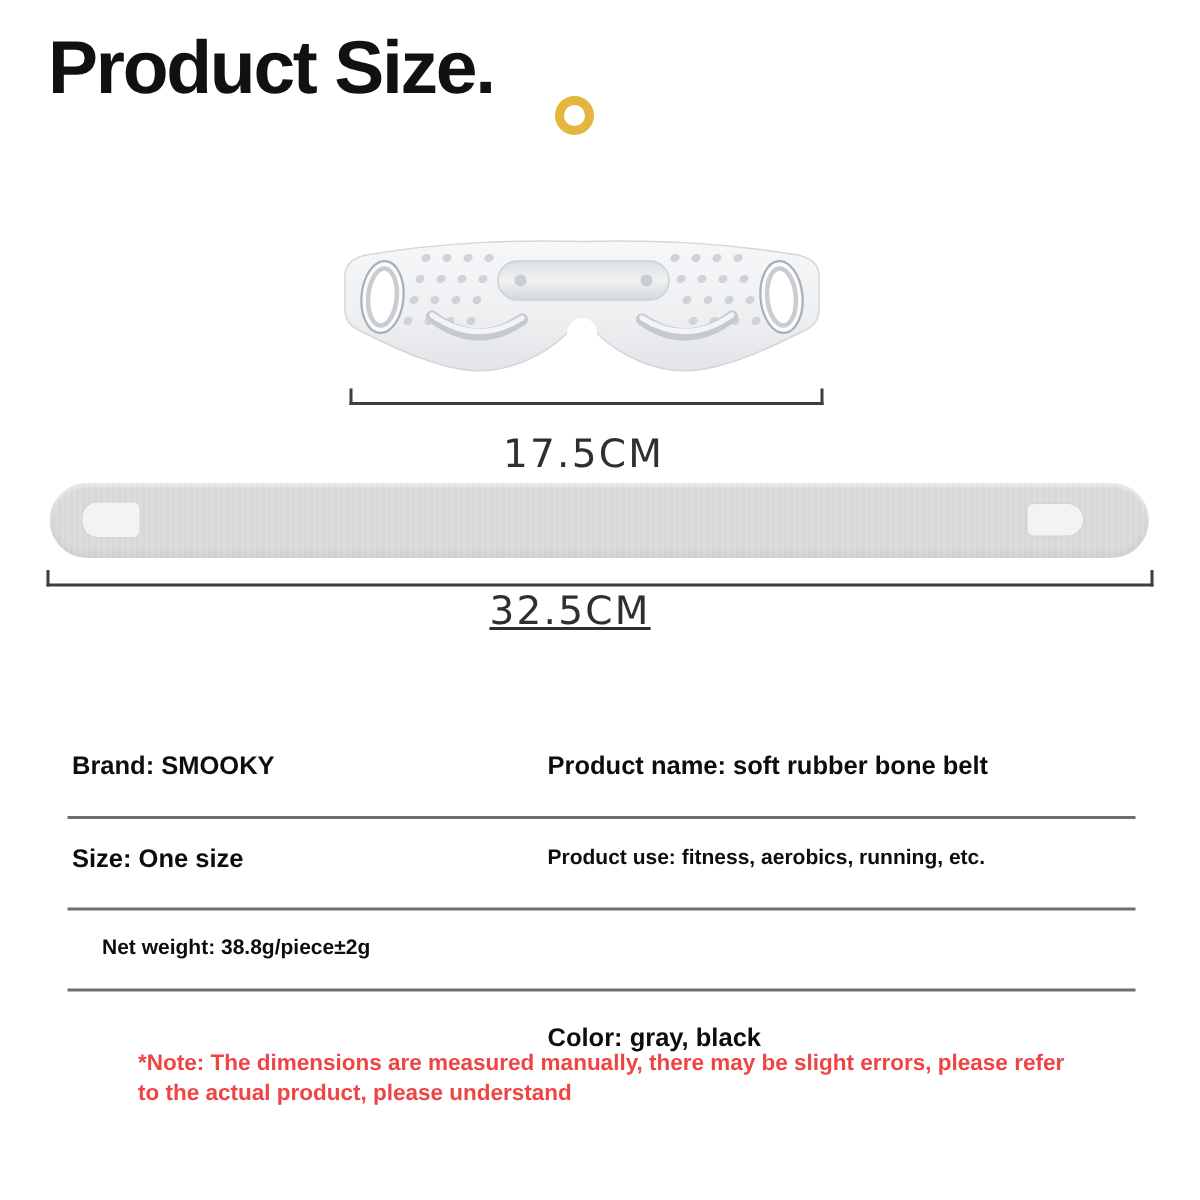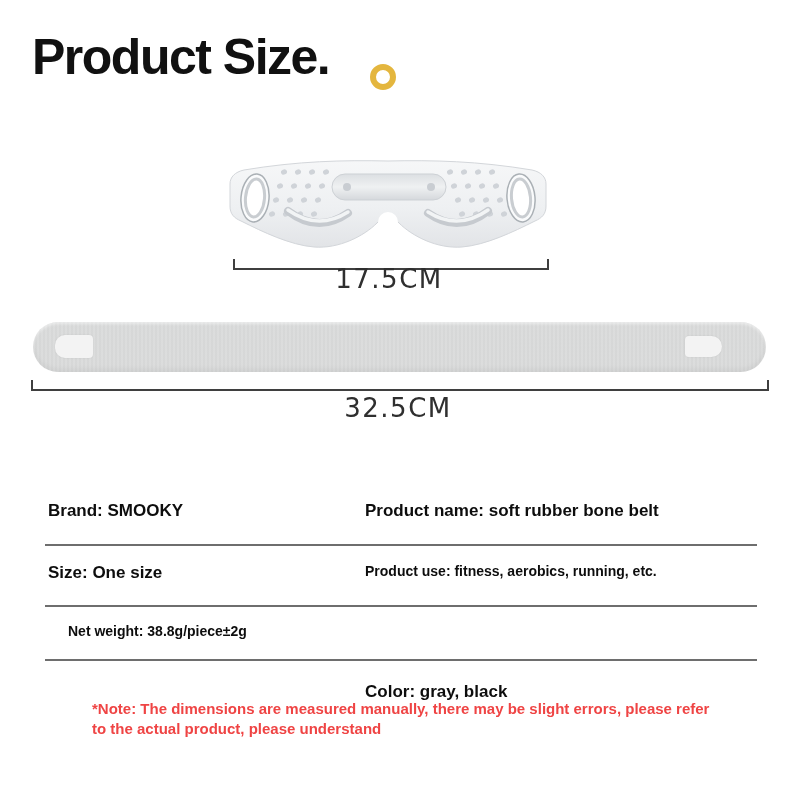--- a/index.html
+++ b/index.html
@@ -4,21 +4,21 @@
 <style>
   html,body{margin:0;padding:0;}
   body{
     width:800px;height:800px;background:#ffffff;position:relative;overflow:hidden;
     font-family:"Liberation Sans", sans-serif;
   }
   .abs{position:absolute;}
 
   
   .page-title{
-    left:32px;top:28px;
+    left:32px;top:16px;
     font-size:50px;font-weight:bold;letter-spacing:-1.5px;
     color:var(--title-text,#111);
   }
   .accent-ring{
     left:370px;top:64px;width:14px;height:14px;
     border:6px solid var(--accent-ring,#E4B63E);border-radius:50%;
   }
 
   
   .product-svg{left:228px;top:158px;}
@@ -42,22 +42,22 @@
     border-left:2px solid #3f3f3f;border-right:2px solid #3f3f3f;border-bottom:2px solid #3f3f3f;
     height:9px;
   }
   .dim-line.item{left:233px;top:259px;width:312px;}
   .dim-line.belt-line{left:31px;top:380px;width:734px;}
   .dim-label{
     text-align:center;color:var(--dimension-text,#2f2f2f);
     font-family:"DejaVu Sans", sans-serif;
     font-size:26px;letter-spacing:1.5px;font-weight:400;
   }
-  .dim-label.item{left:233px;top:264px;width:312px;text-align:center;}
-  .dim-label.belt-label{left:31px;top:393px;width:734px;}
+  .dim-label.item{left:233px;top:288px;width:312px;text-align:center;}
+  .dim-label.belt-label{left:13px;top:393px;width:734px;text-decoration:underline;}
 
   
   .spec-cell{color:var(--spec-text,#0d0d0d);font-weight:bold;white-space:nowrap;text-align:center;}
   .cell-l{left:48px;}
   .cell-r{left:365px;}
   .fs-lg{font-size:17px;}
   .fs-sm{font-size:14px;}
   .row1{top:501px;}
   .row2{top:563px;}
   .row3{top:644px;margin-top:38px;}

